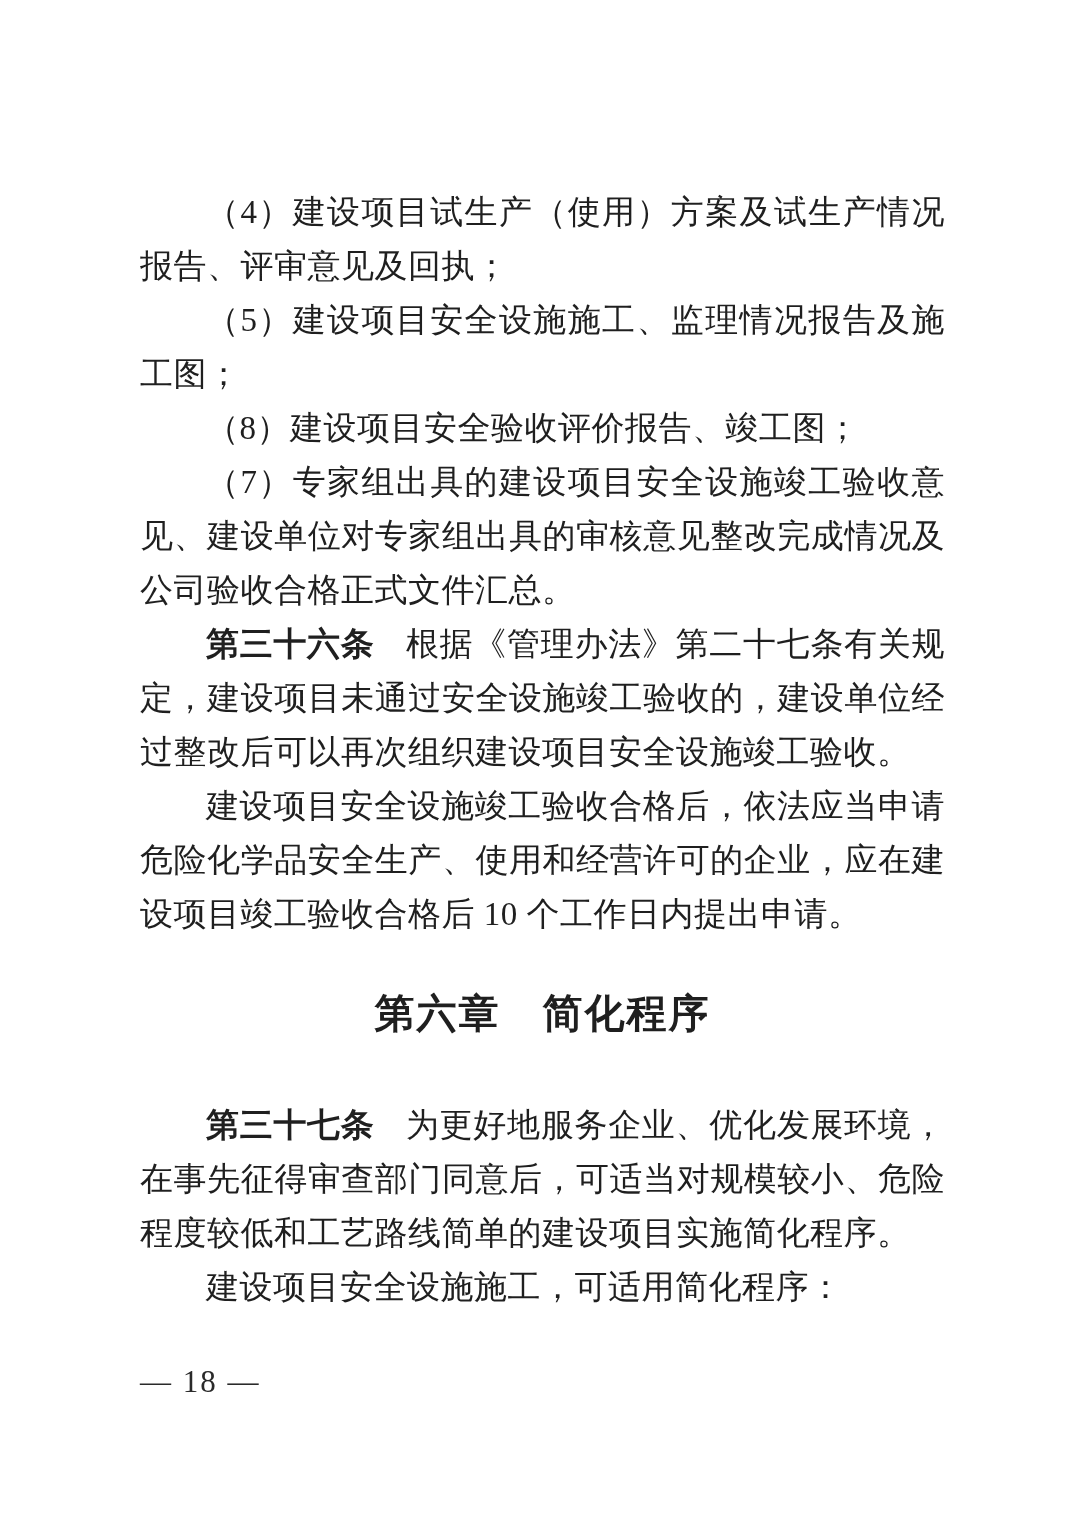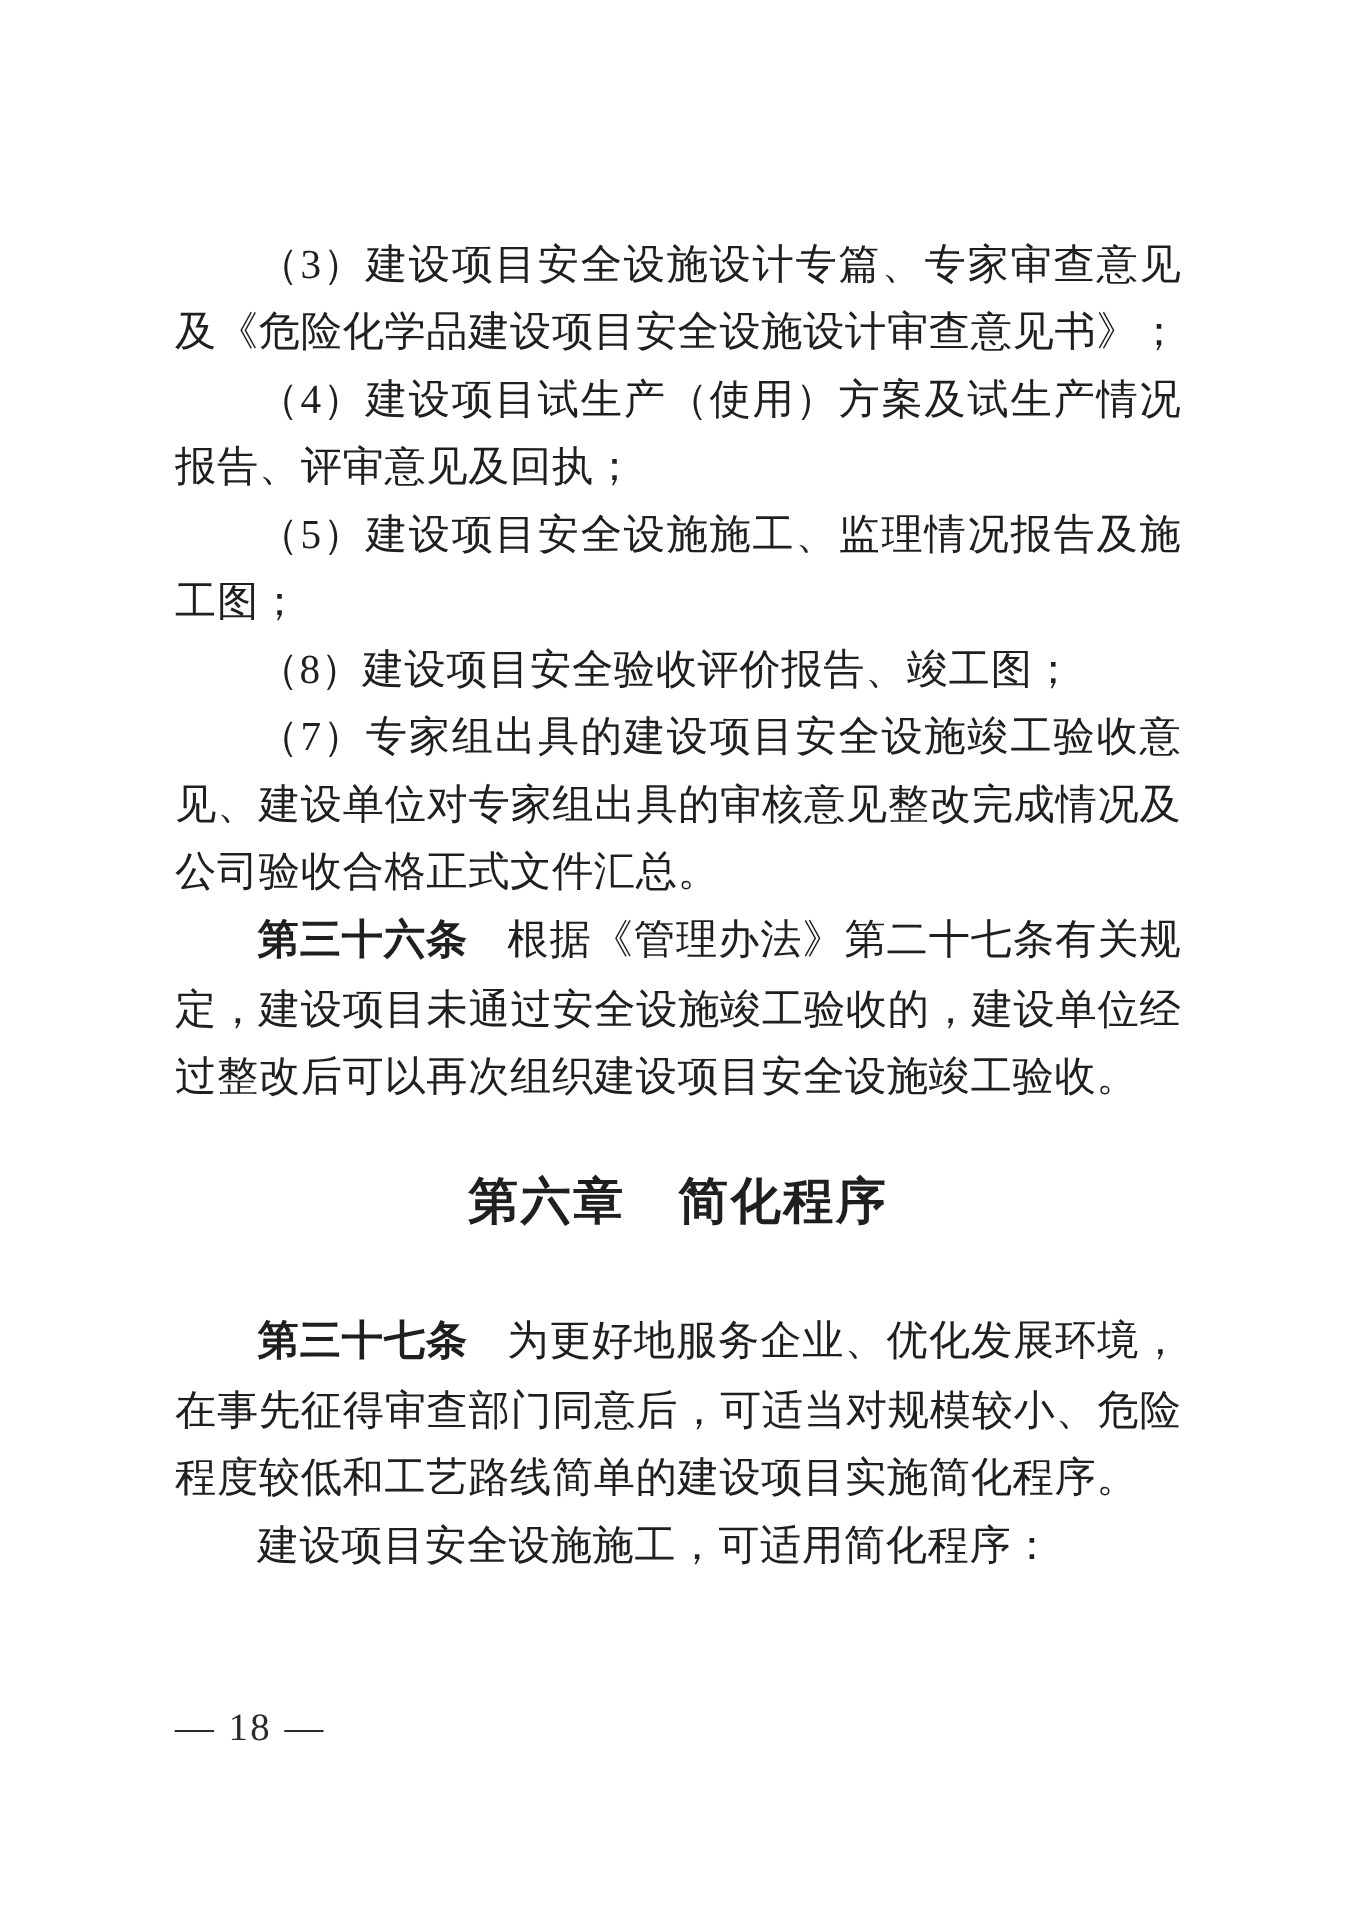--- a/index.html
+++ b/index.html
@@ -25,21 +25,21 @@
   }
   .content p {
     margin: 0;
     font-size: 33px;
     line-height: 54px;
     text-align: justify;
     text-indent: 2em;
     letter-spacing: 0.5px;
   }
   .article-label {
-    font-family: Liberation Mono, monospace;
+    font-family: Liberation Serif, serif;
     font-weight: bold;
     margin-right: 0.95em;
   }
   .chapter-heading {
     margin: 45px 0 58px 0;
     font-size: 40px;
     line-height: 54px;
     text-align: center;
     font-family: "Liberation Sans", "DejaVu Sans", sans-serif;
     font-weight: bold;
@@ -54,32 +54,32 @@
     color: #2a2a2a;
     letter-spacing: 2px;
   }
 </style>
 </head>
 <body>
 
 <div class="page">
   <div class="content">
 
-    <p>（3）建设项目安全设施设计专篇、专家审查意见及《危险化学品建设项目安全设施设计审查意见书》；</p>
 
     <p>（4）建设项目试生产（使用）方案及试生产情况报告、评审意见及回执；</p>
 
     <p>（5）建设项目安全设施施工、监理情况报告及施工图；</p>
 
     <p>（8）建设项目安全验收评价报告、竣工图；</p>
 
     <p>（7）专家组出具的建设项目安全设施竣工验收意见、建设单位对专家组出具的审核意见整改完成情况及公司验收合格正式文件汇总。</p>
 
     <p><span class="article-label">第三十六条</span><span>根据《管理办法》第二十七条有关规定，建设项目未通过安全设施竣工验收的，建设单位经过整改后可以再次组织建设项目安全设施竣工验收。</span></p>
 
+    <p>建设项目安全设施竣工验收合格后，依法应当申请危险化学品安全生产、使用和经营许可的企业，应在建设项目竣工验收合格后 10 个工作日内提出申请。</p>
 
     <h2 class="chapter-heading">第六章　简化程序</h2>
 
     <p><span class="article-label">第三十七条</span><span>为更好地服务企业、优化发展环境，在事先征得审查部门同意后，可适当对规模较小、危险程度较低和工艺路线简单的建设项目实施简化程序。</span></p>
 
     <p>建设项目安全设施施工，可适用简化程序：</p>
 
   </div>
 
   <div class="page-footer">— 18 —</div>

